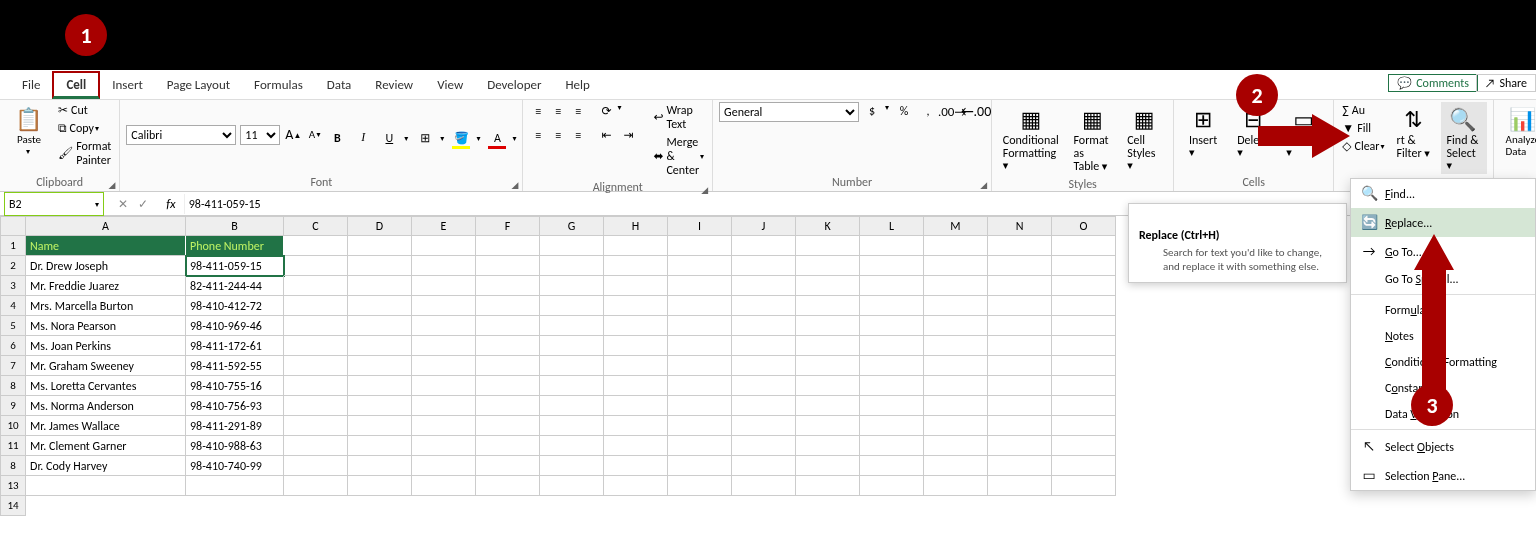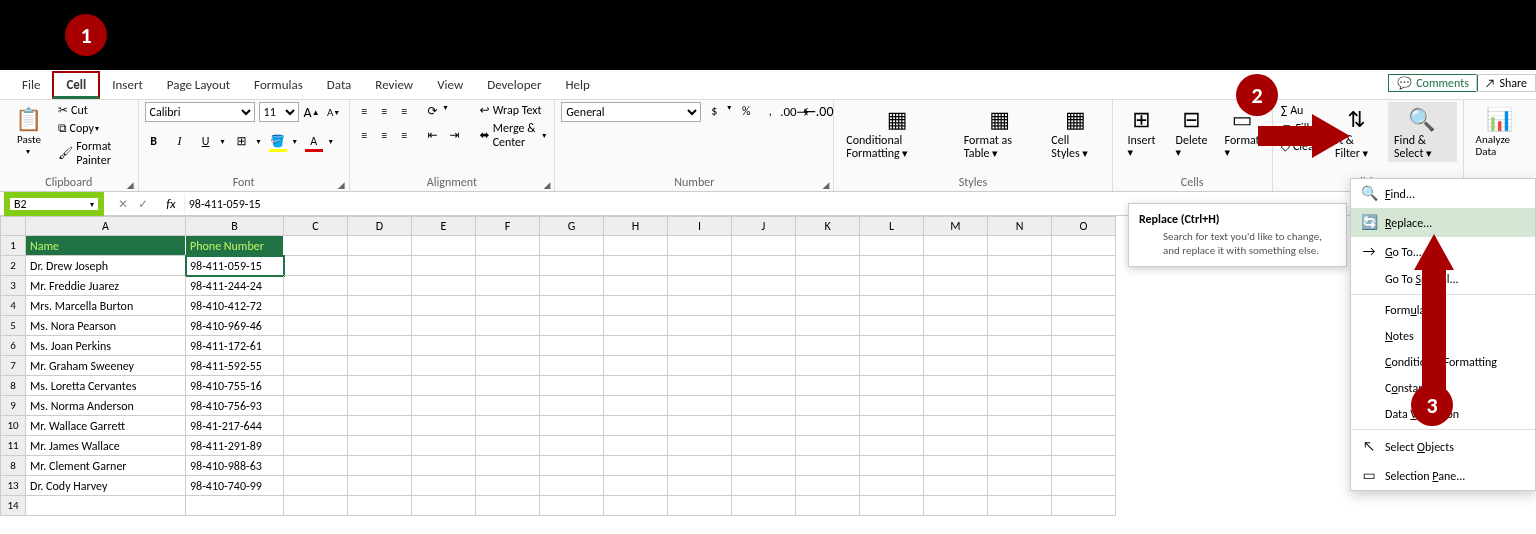--- a/index.html
+++ b/index.html
@@ -44,26 +44,26 @@
 
 .fs-menu { position: absolute; top: 178px; right: 0; width: 186px; background: #fff; border: 1px solid #ccc; box-shadow: 0 4px 12px rgba(0,0,0,.2); z-index: 20; }
 .fs-menu .mi { display: flex; align-items: center; gap: 8px; padding: 6px 10px; cursor: pointer; font-size: 13px; }
 .fs-menu .mi.hl { background: #d5e6d5; }
 .fs-menu .mi .ic { width: 16px; text-align: center; font-size: 14px; }
 .fs-menu .sep { height: 1px; background: #ddd; margin: 2px 0; }
 .fs-menu u { text-decoration: underline; }
 
 
 .tooltip { position: absolute; top: 203px; left: 1128px; width: 219px; background: #fff; border: 1px solid #ccc; box-shadow: 0 2px 8px rgba(0,0,0,.2); z-index: 15; padding: 8px 10px; }
-.tooltip .tt-title { font-weight: 600; font-size: 12px; margin-bottom: 4px; }
+.tooltip .tt-title { font-weight: 600; font-size: 12px; margin-bottom: 4px; margin-top: 16px; }
 .tooltip .tt-body { font-size: 11px; color: #555; line-height: 14px; margin-left: 24px; }
 
 
 .fbar { display: flex; align-items: center; height: 24px; border-bottom: 1px solid #ccc; }
-.namebox { width: 100px; border: 6px solid #84cc16; height: 24px; margin: 0 4px; padding: 0 4px; display: flex; align-items: center; justify-content: space-between; }
+.namebox { width: 100px; border: 1px solid #84cc16; height: 24px; margin: 0 4px; padding: 0 4px; display: flex; align-items: center; justify-content: space-between; }
 .namebox .dd { font-size: 8px; }
 .fbtns { display: flex; gap: 10px; padding: 0 10px; color: #888; }
 .fxlbl { font-style: italic; padding: 0 8px; font-size: 13px; }
 .fval { flex: 1; padding: 0 4px; border-left: 1px solid #eee; height: 20px; display: flex; align-items: center; }
 
 
 .sheet { display: flex; }
 .rowhdrs { display: flex; flex-direction: column; }
 .rowhdr { width: 26px; height: 20px; border: 1px solid #ccc; border-top: none; background: #eee; display: flex; align-items: center; justify-content: center; font-size: 11px; }
 .rowhdr.first { height: 20px; border-top: 1px solid #ccc; background: #eee; }
@@ -135,21 +135,21 @@
         <div class="row-item">
             <span>🖌</span>
             <span>Format Painter</span>
           </div>
       </div>
     </div>
     <div class="glabel"><span>Clipboard</span><span class="launcher">◢</span></div>
   </div>
 
   <div class="rgroup">
-    <div class="items" style="flex-direction:column;align-items:stretch;">
+    <div class="items" style="align-items:stretch;">
       <div class="font-row1">
         <select class="sel fn" value="Calibri"><option>Calibri</option></select>
         <select class="sel fs"><option>11</option></select>
         <span class="icbtn" style="font-size:14px;">A<sup style="font-size:8px;">▲</sup></span>
         <span class="icbtn" style="font-size:11px;">A<sup style="font-size:7px;">▼</sup></span>
       </div>
       <div class="font-row2">
         <span class="icbtn b-icon">B</span>
         <span class="icbtn i-icon">I</span>
         <span class="icbtn u-icon">U</span>
@@ -378,21 +378,21 @@
           <div class="cell colStd"></div>
           <div class="cell colStd"></div>
           <div class="cell colStd"></div>
           <div class="cell colStd"></div>
           <div class="cell colStd"></div>
           <div class="cell colStd"></div>
           <div class="cell colStd"></div>
         </div>
         <div class="gridrow">
           <div class="cell colA">Mr. Freddie Juarez</div>
-          <div class="cell colB">98-411-244-24</div>
+          <div class="cell colB">82-411-244-44</div>
           <div class="cell colStd"></div>
           <div class="cell colStd"></div>
           <div class="cell colStd"></div>
           <div class="cell colStd"></div>
           <div class="cell colStd"></div>
           <div class="cell colStd"></div>
           <div class="cell colStd"></div>
           <div class="cell colStd"></div>
           <div class="cell colStd"></div>
           <div class="cell colStd"></div>
@@ -481,37 +481,20 @@
           <div class="cell colStd"></div>
           <div class="cell colStd"></div>
           <div class="cell colStd"></div>
           <div class="cell colStd"></div>
           <div class="cell colStd"></div>
           <div class="cell colStd"></div>
         </div>
         <div class="gridrow">
           <div class="cell colA">Ms. Norma Anderson</div>
           <div class="cell colB">98-410-756-93</div>
-          <div class="cell colStd"></div>
-          <div class="cell colStd"></div>
-          <div class="cell colStd"></div>
-          <div class="cell colStd"></div>
-          <div class="cell colStd"></div>
-          <div class="cell colStd"></div>
-          <div class="cell colStd"></div>
-          <div class="cell colStd"></div>
-          <div class="cell colStd"></div>
-          <div class="cell colStd"></div>
-          <div class="cell colStd"></div>
-          <div class="cell colStd"></div>
-          <div class="cell colStd"></div>
-        </div>
-        <div class="gridrow">
-          <div class="cell colA">Mr. Wallace Garrett</div>
-          <div class="cell colB">98-41-217-644</div>
           <div class="cell colStd"></div>
           <div class="cell colStd"></div>
           <div class="cell colStd"></div>
           <div class="cell colStd"></div>
           <div class="cell colStd"></div>
           <div class="cell colStd"></div>
           <div class="cell colStd"></div>
           <div class="cell colStd"></div>
           <div class="cell colStd"></div>
           <div class="cell colStd"></div>

